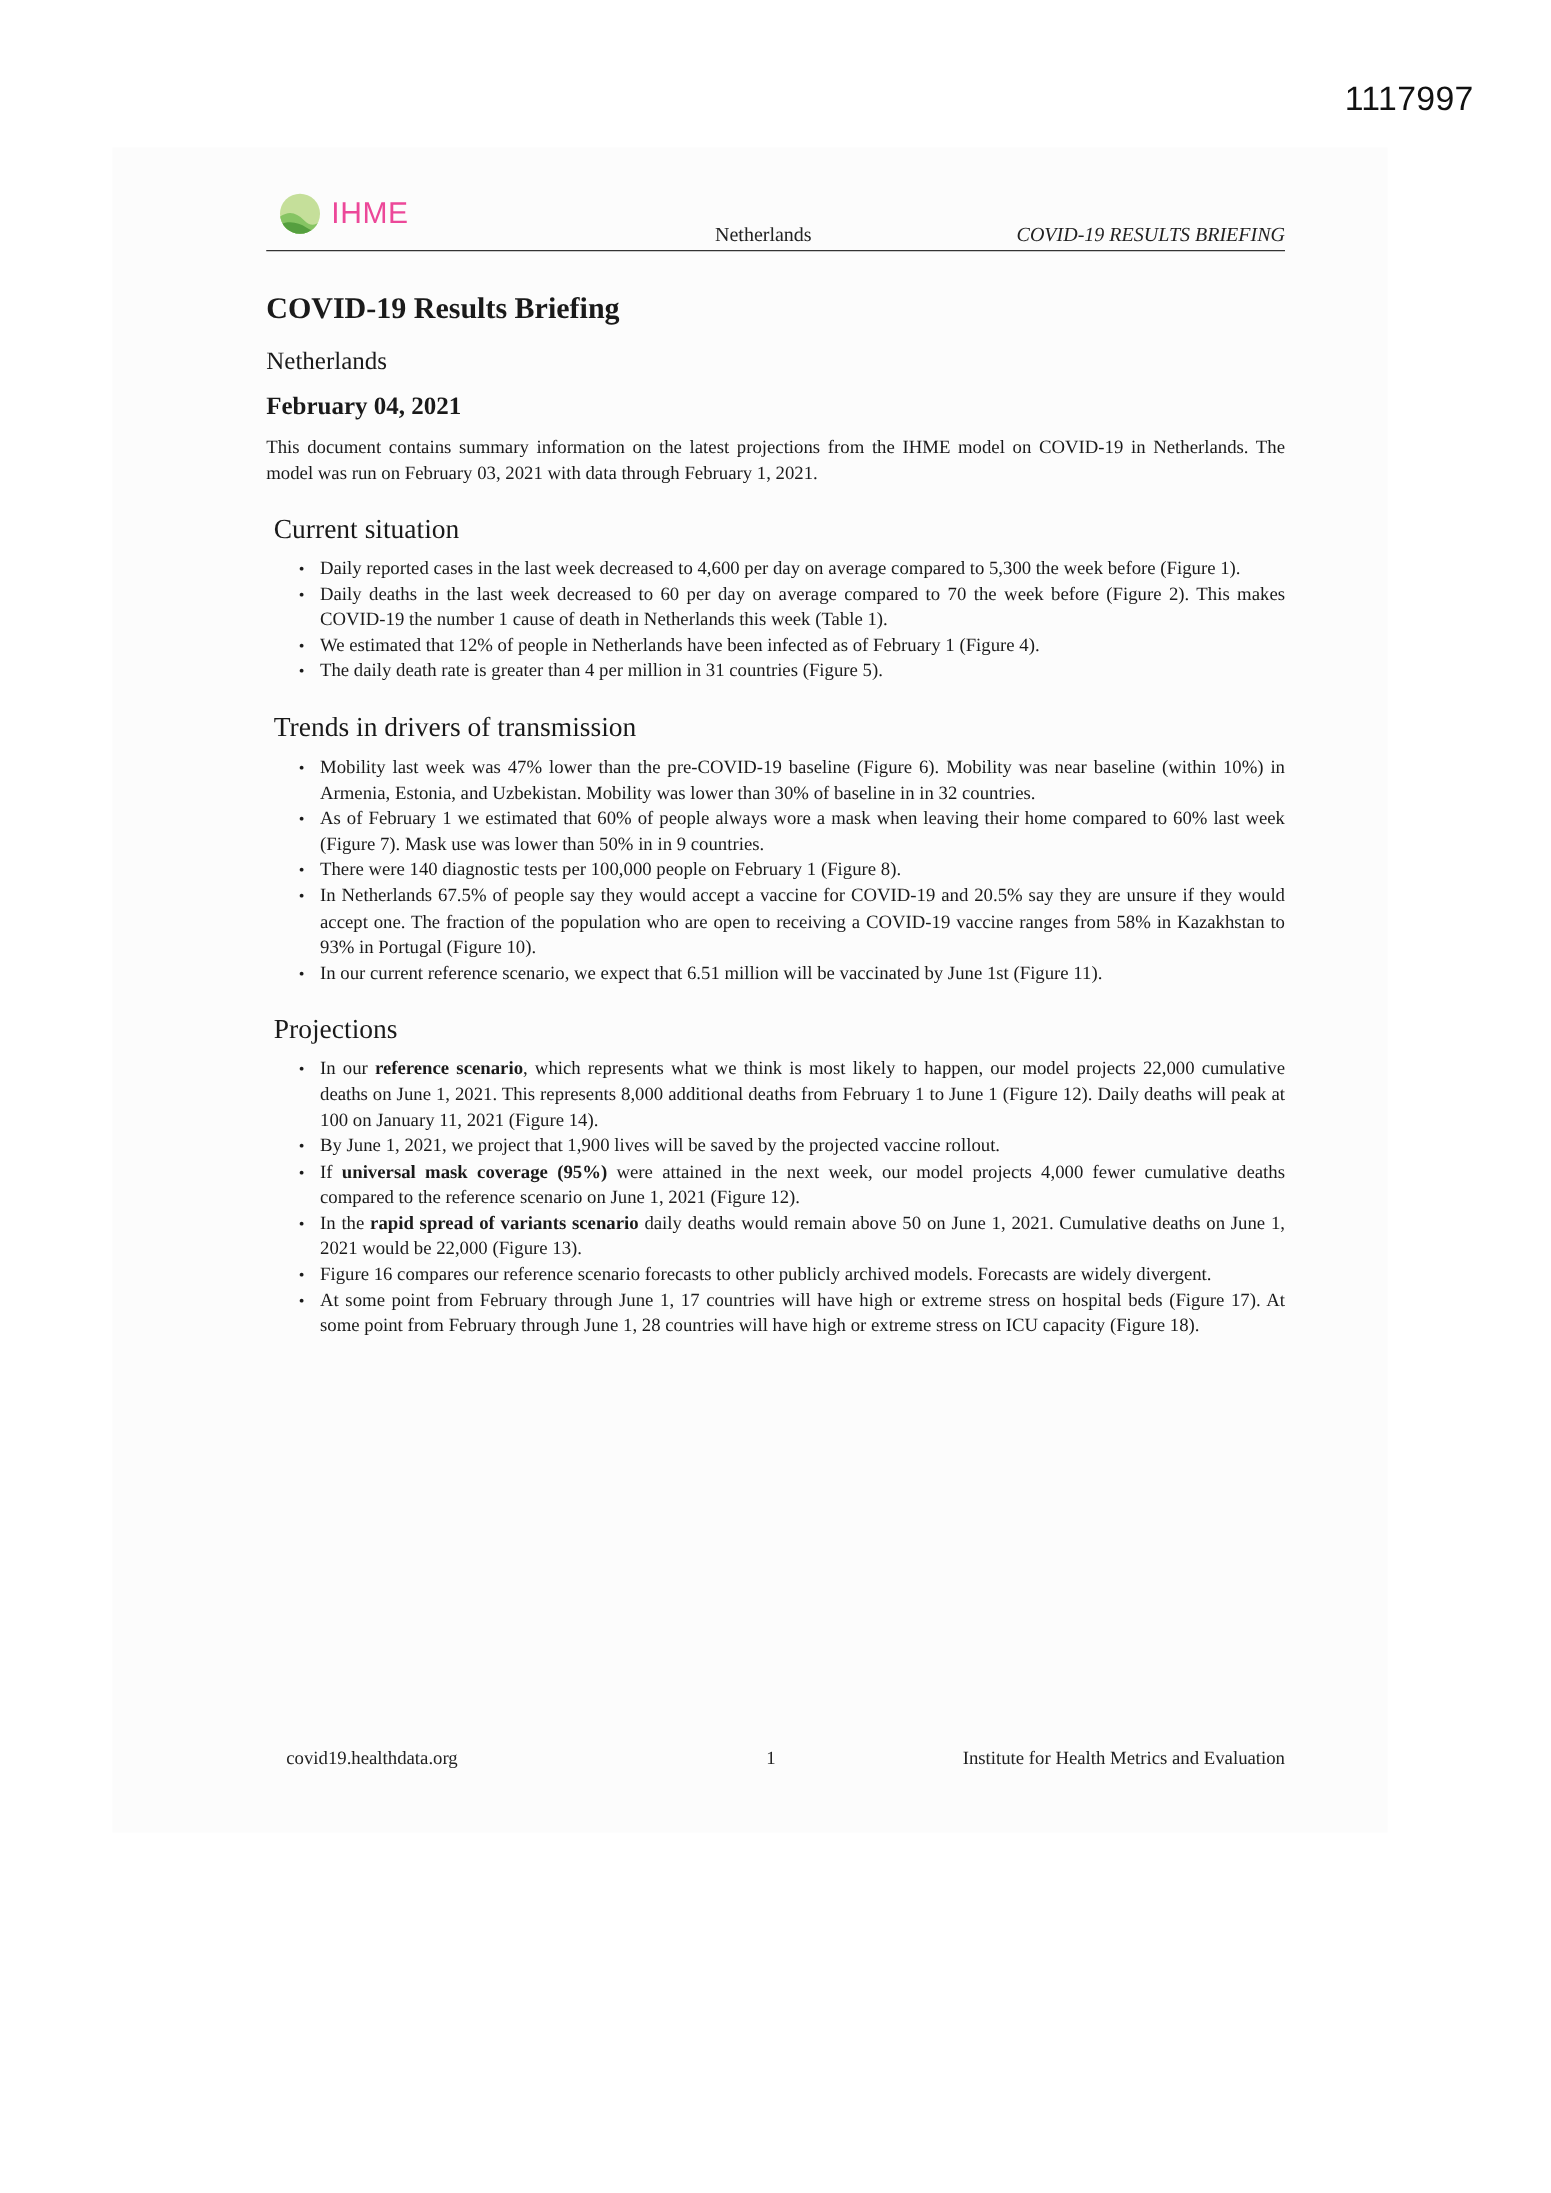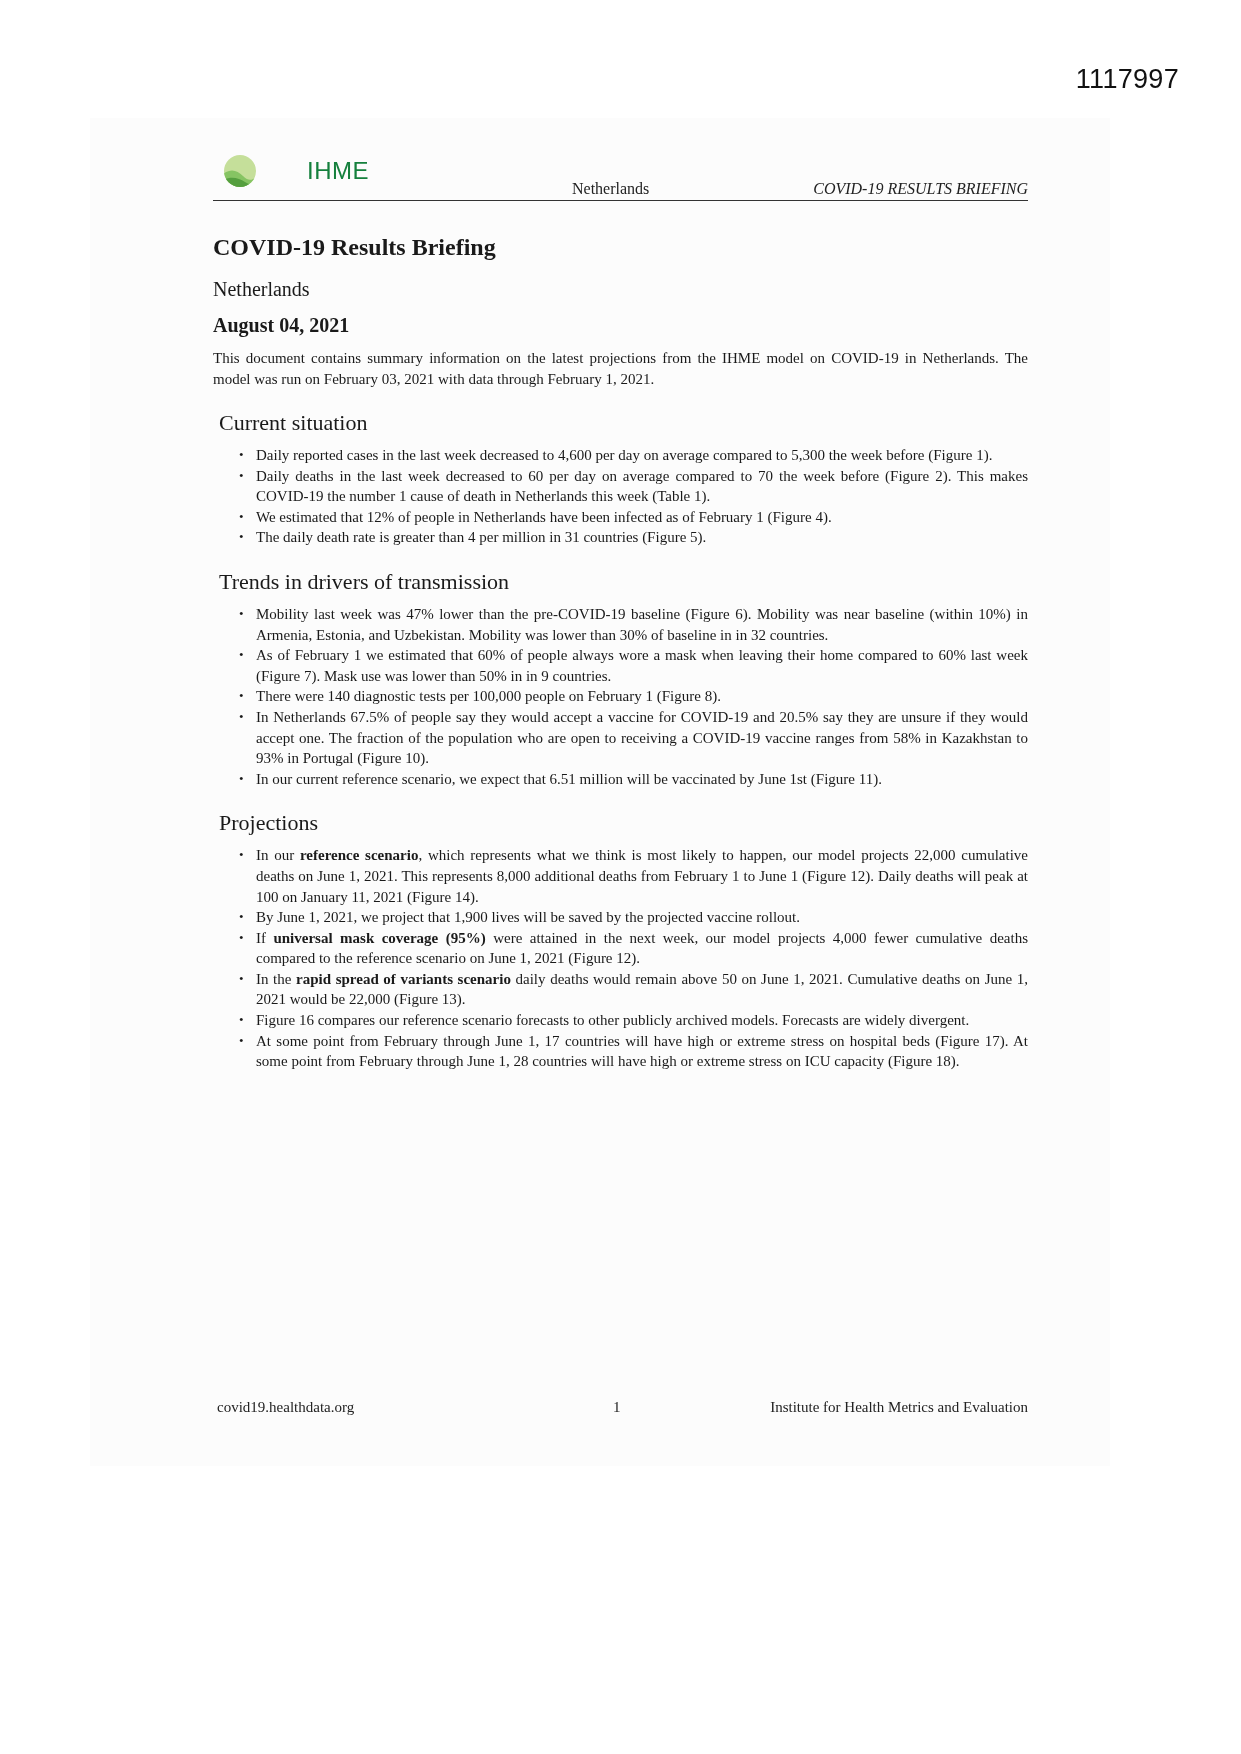--- a/index.html
+++ b/index.html
@@ -49,23 +49,22 @@
       gap: 8px;
     }
     .logo-mark {
       width: 34px;
       height: 34px;
       display: inline-block;
     }
     .logo-text {
       font-family: "Liberation Sans", "DejaVu Sans", sans-serif;
       font-size: 24px;
-      color: #15803d;
+      color: #ec4899;
       letter-spacing: 0.5px;
-      margin-left: 42px;
     }
     .header-country {
       position: absolute;
       left: 359px;
       bottom: 2px;
       font-size: 16px;
       color: #222;
     }
     .header-brief {
       position: absolute;
@@ -131,21 +130,21 @@
     }
     b { font-weight: bold; }
     .footer {
       position: absolute;
       left: 213px;
       top: 1399px;
       width: 815px;
       font-size: 15px;
       color: #222;
     }
-    .footer-url { position: absolute; left: 4px; top: 0; }
+    .footer-url { position: absolute; left: 16px; top: 0; }
     .footer-page { position: absolute; left: 400px; top: 0; }
     .footer-inst { position: absolute; right: 0; top: 0; }
   </style>
 </head>
 <body>
 
 <div class="scan-region"></div>
 
 <div class="doc-id">1117997</div>
 
@@ -167,21 +166,21 @@
     </span>
     <span class="logo-text">IHME</span>
   </div>
   <span class="header-country">Netherlands</span>
   <span class="header-brief">COVID-19 RESULTS BRIEFING</span>
 </div>
 
 <div class="content">
   <h1 class="title">COVID-19 Results Briefing</h1>
   <div class="subtitle">Netherlands</div>
-  <div class="date">August 04, 2021</div>
+  <div class="date">February 04, 2021</div>
   <p class="intro">This document contains summary information on the latest projections from the IHME model on COVID-19 in Netherlands. The model was run on February 03, 2021 with data through February 1, 2021.</p>
 
   <section>
     <h2 class="section">Current situation</h2>
     <ul class="bullets">
         <li><span>Daily reported cases in the last week decreased to 4,600 per day on average compared to 5,300 the week before (Figure 1).</span></li>
         <li><span>Daily deaths in the last week decreased to 60 per day on average compared to 70 the week before (Figure 2). This makes COVID-19 the number 1 cause of death in Netherlands this week (Table 1).</span></li>
         <li><span>We estimated that 12% of people in Netherlands have been infected as of February 1 (Figure 4).</span></li>
         <li><span>The daily death rate is greater than 4 per million in 31 countries (Figure 5).</span></li>
       </ul>

